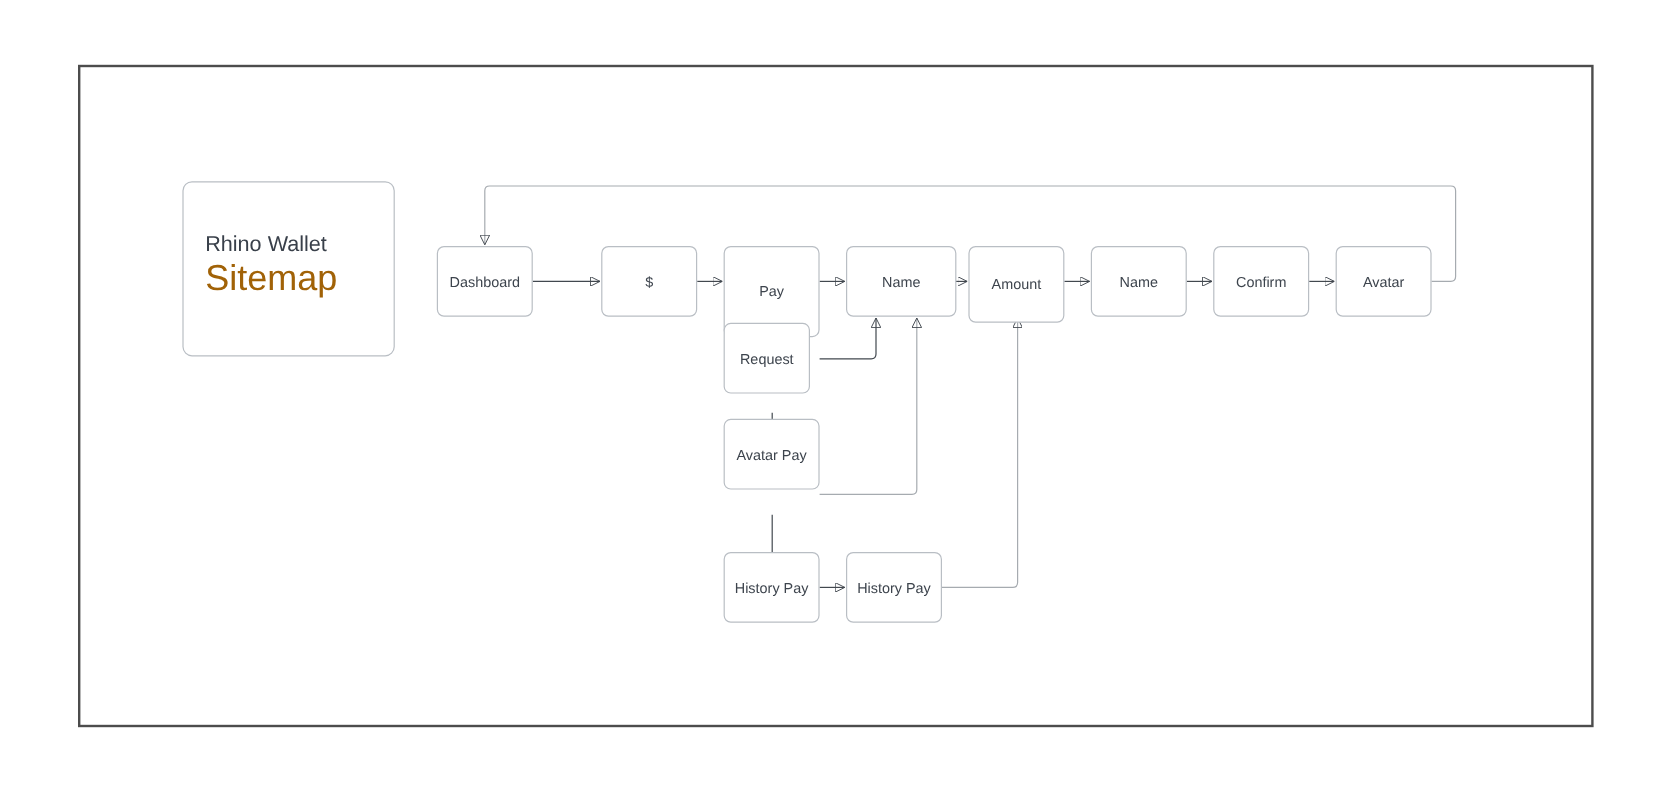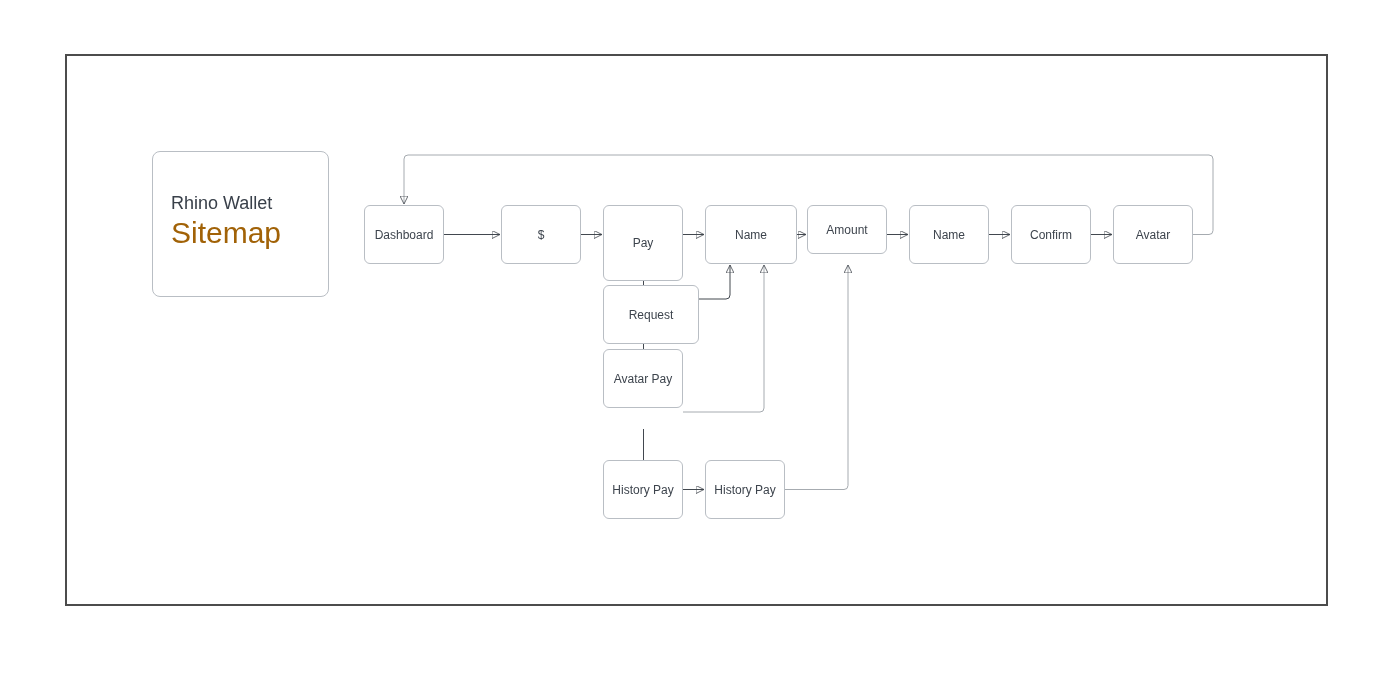--- a/index.html
+++ b/index.html
@@ -106,34 +106,34 @@
   </div>
   <div class="node" style="left:501px;top:205px;width:80px;height:59px">
     <span>$</span>
   </div>
   <div class="node" style="left:603px;top:205px;width:80px;height:76px">
     <span>Pay</span>
   </div>
   <div class="node" style="left:705px;top:205px;width:92px;height:59px">
     <span>Name</span>
   </div>
-  <div class="node" style="left:807px;top:205px;width:80px;height:49px">
+  <div class="node" style="left:807px;top:205px;width:80px;height:64px">
     <span>Amount</span>
   </div>
   <div class="node" style="left:909px;top:205px;width:80px;height:59px">
     <span>Name</span>
   </div>
   <div class="node" style="left:1011px;top:205px;width:80px;height:59px">
     <span>Confirm</span>
   </div>
   <div class="node" style="left:1113px;top:205px;width:80px;height:59px">
     <span>Avatar</span>
   </div>
 
-  <div class="node" style="left:603px;top:285px;width:96px;height:59px">
+  <div class="node" style="left:603px;top:269px;width:72px;height:59px">
     <span>Request</span>
   </div>
   <div class="node" style="left:603px;top:349px;width:80px;height:59px">
     <span>Avatar Pay</span>
   </div>
   <div class="node" style="left:603px;top:460px;width:80px;height:59px">
     <span>History Pay</span>
   </div>
   <div class="node" style="left:705px;top:460px;width:80px;height:59px">
     <span>History Pay</span>

